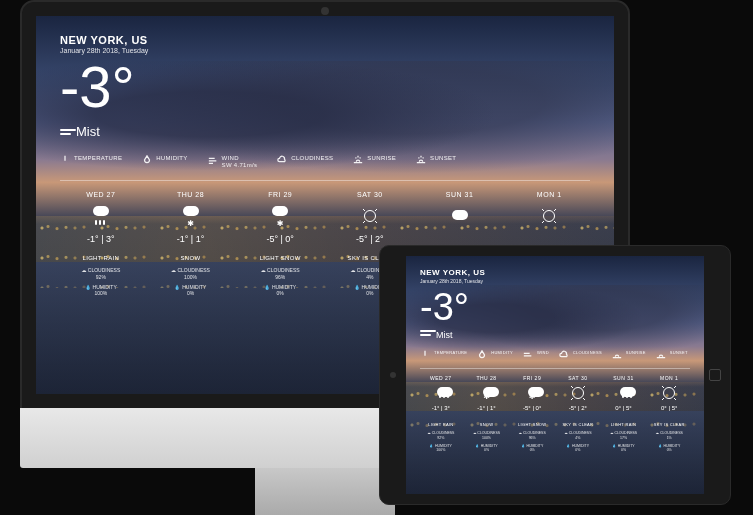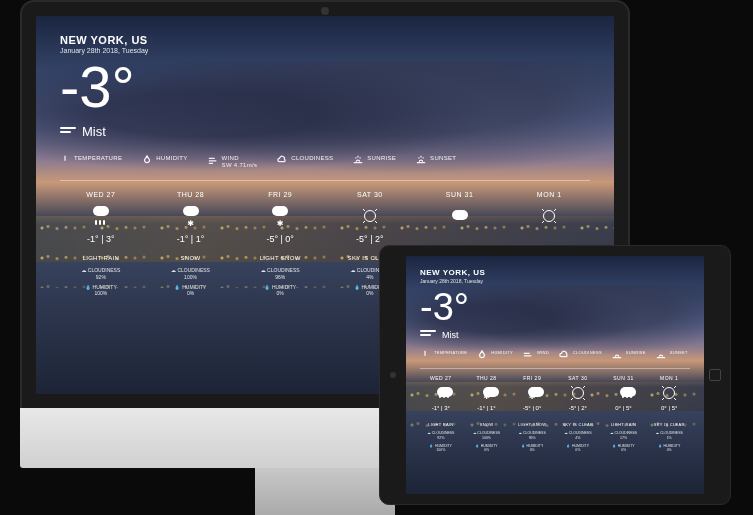--- a/index.html
+++ b/index.html
@@ -10,21 +10,21 @@
 .desktop-foot{position:absolute;left:255px;top:468px;width:140px;height:47px;background:linear-gradient(#c8c8c8,#aaa)}
 .screen{width:100%;height:100%;background:linear-gradient(180deg,#1a2540 0%,#3a4a70 18%,#5a6590 28%,#8a7a90 38%,#c89878 44%,#2a3550 55%,#1a2535 100%);position:relative;overflow:hidden;color:#fff}
 .clouds{position:absolute;top:12%;left:0;right:0;height:35%;background:radial-gradient(ellipse at 30% 40%,rgba(40,45,70,0.8) 20%,transparent 50%),radial-gradient(ellipse at 65% 30%,rgba(50,55,80,0.7) 25%,transparent 55%)}
 .city{position:absolute;bottom:35%;left:0;right:0;height:12%;background:linear-gradient(90deg,rgba(255,200,80,0.15) 0%,rgba(255,180,60,0.2) 30%,rgba(255,160,40,0.15) 60%,rgba(200,140,50,0.1) 100%)}
 .water{position:absolute;bottom:0;left:0;right:0;height:35%;background:linear-gradient(180deg,rgba(80,90,120,0.4),rgba(30,35,55,0.6))}
 .lights{position:absolute;bottom:28%;left:0;right:0;height:20%;background-image:radial-gradient(circle at 10% 50%,rgba(255,220,120,0.6) 1px,transparent 2px),radial-gradient(circle at 20% 45%,rgba(255,210,100,0.5) 1px,transparent 2px),radial-gradient(circle at 35% 52%,rgba(255,200,90,0.5) 1px,transparent 2px),radial-gradient(circle at 50% 48%,rgba(255,215,110,0.5) 1px,transparent 2px),radial-gradient(circle at 65% 50%,rgba(255,205,95,0.4) 1px,transparent 2px),radial-gradient(circle at 80% 47%,rgba(255,195,85,0.4) 1px,transparent 2px);background-size:60px 30px}
 .content{position:relative;z-index:2;padding:18px 24px}
 .loc{font-size:11px;font-weight:700;letter-spacing:0.5px}
 .date{font-size:7px;opacity:0.85;margin-top:1px}
 .temp{font-size:58px;font-weight:300;margin-top:4px;line-height:1}
-.cond{display:flex;align-items:center;gap:6px;margin-top:8px;font-size:13px}
+.cond{display:flex;align-items:flex-end;margin-top:8px;font-size:13px}
 .mist-icon{width:16px;height:10px;display:inline-block}
 .mist-icon::before,.mist-icon::after{content:"";display:block;height:2px;background:#fff;border-radius:1px;margin-bottom:2px}
 .mist-icon::after{width:70%}
 .stats{display:flex;gap:20px;margin-top:16px;font-size:6px;letter-spacing:0.3px}
 .stat{display:flex;align-items:flex-start;gap:4px}
 .stat-icon{width:10px;height:10px;opacity:0.9;flex-shrink:0}
 .stat-labels{display:flex;flex-direction:column;gap:1px}
 .stat-label{opacity:0.9}
 .stat-val{opacity:0.85}
 .divider{height:1px;background:rgba(255,255,255,0.4);margin:12px 0 10px}

